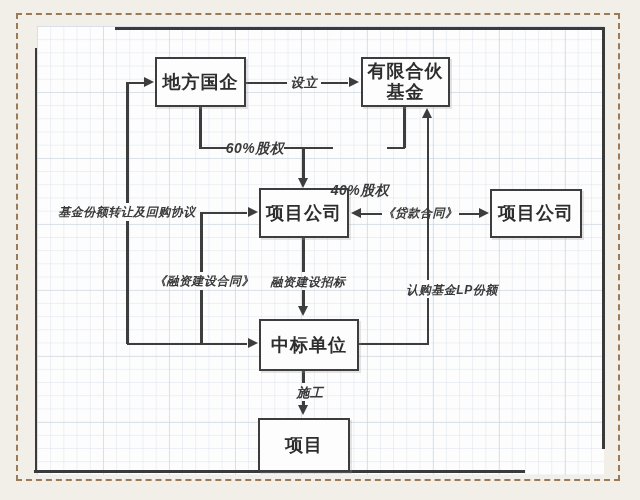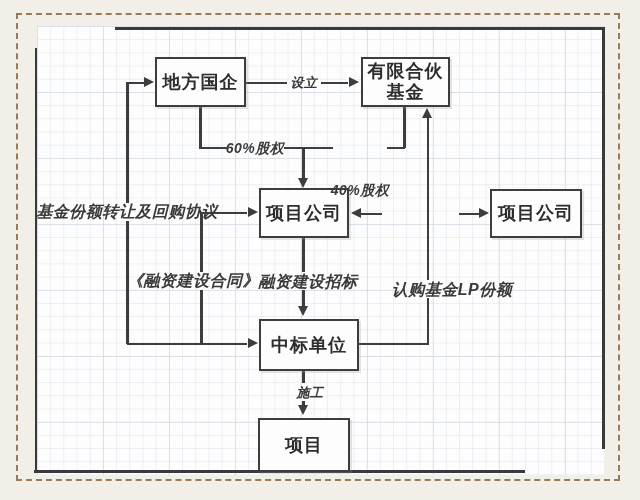--- a/index.html
+++ b/index.html
@@ -43,21 +43,21 @@
     box-shadow:2px 2px 0 rgba(150,150,150,.25);
   }
   .hline{position:absolute;height:2.5px;background:var(--line);}
   .vline{position:absolute;width:2.5px;background:var(--line);}
   .ar{position:absolute;width:0;height:0;border-top:5.5px solid transparent;border-bottom:5.5px solid transparent;border-left:10px solid var(--line);}
   .al{position:absolute;width:0;height:0;border-top:5.5px solid transparent;border-bottom:5.5px solid transparent;border-right:10px solid var(--line);}
   .ad{position:absolute;width:0;height:0;border-left:5.5px solid transparent;border-right:5.5px solid transparent;border-top:10px solid var(--line);}
   .au{position:absolute;width:0;height:0;border-left:5.5px solid transparent;border-right:5.5px solid transparent;border-bottom:10px solid var(--line);}
   .lbl{
     position:absolute;transform:translate(-50%,-50%);
-    font-style:italic;font-weight:600;font-size:16px;color:var(--label);
+    font-style:italic;font-weight:600;font-size:12px;color:var(--label);
     white-space:nowrap;letter-spacing:.5px;
   }
   .lbl.sm{font-size:13px;}
   .lbl.md{font-size:14px;font-style:italic;}
 </style>
 </head>
 <body>
 
 <div class="stage">
 
@@ -130,18 +130,19 @@
     <span>中标单位</span>
   </div>
   <div class="node" style="left:258px;top:418px;width:92px;height:54px;">
     <span>项目</span>
   </div>
 
   <div class="lbl sm" style="left:304px;top:83px;">设立</div>
   <div class="lbl md" style="left:255px;top:149px;">60%股权</div>
   <div class="lbl md" style="left:360px;top:149px;margin-top:42px;">40%股权</div>
   <div class="lbl" style="left:127px;top:212px;">基金份额转让及回购协议</div>
-  <div class="lbl" style="left:193px;top:281px;">《融资建设合同》</div>
+  <div class="lbl" style="left:420px;top:213px;">《贷款合同》</div>
+  <div class="lbl" style="left:204px;top:281px;">《融资建设合同》</div>
   <div class="lbl" style="left:308px;top:282px;font-family:Liberation Mono, monospace;">融资建设招标</div>
   <div class="lbl" style="left:433px;top:290px;margin-left:19px;">认购基金LP份额</div>
   <div class="lbl sm" style="left:310px;top:393px;">施工</div>
 
 </div>
 
 </body></html>

